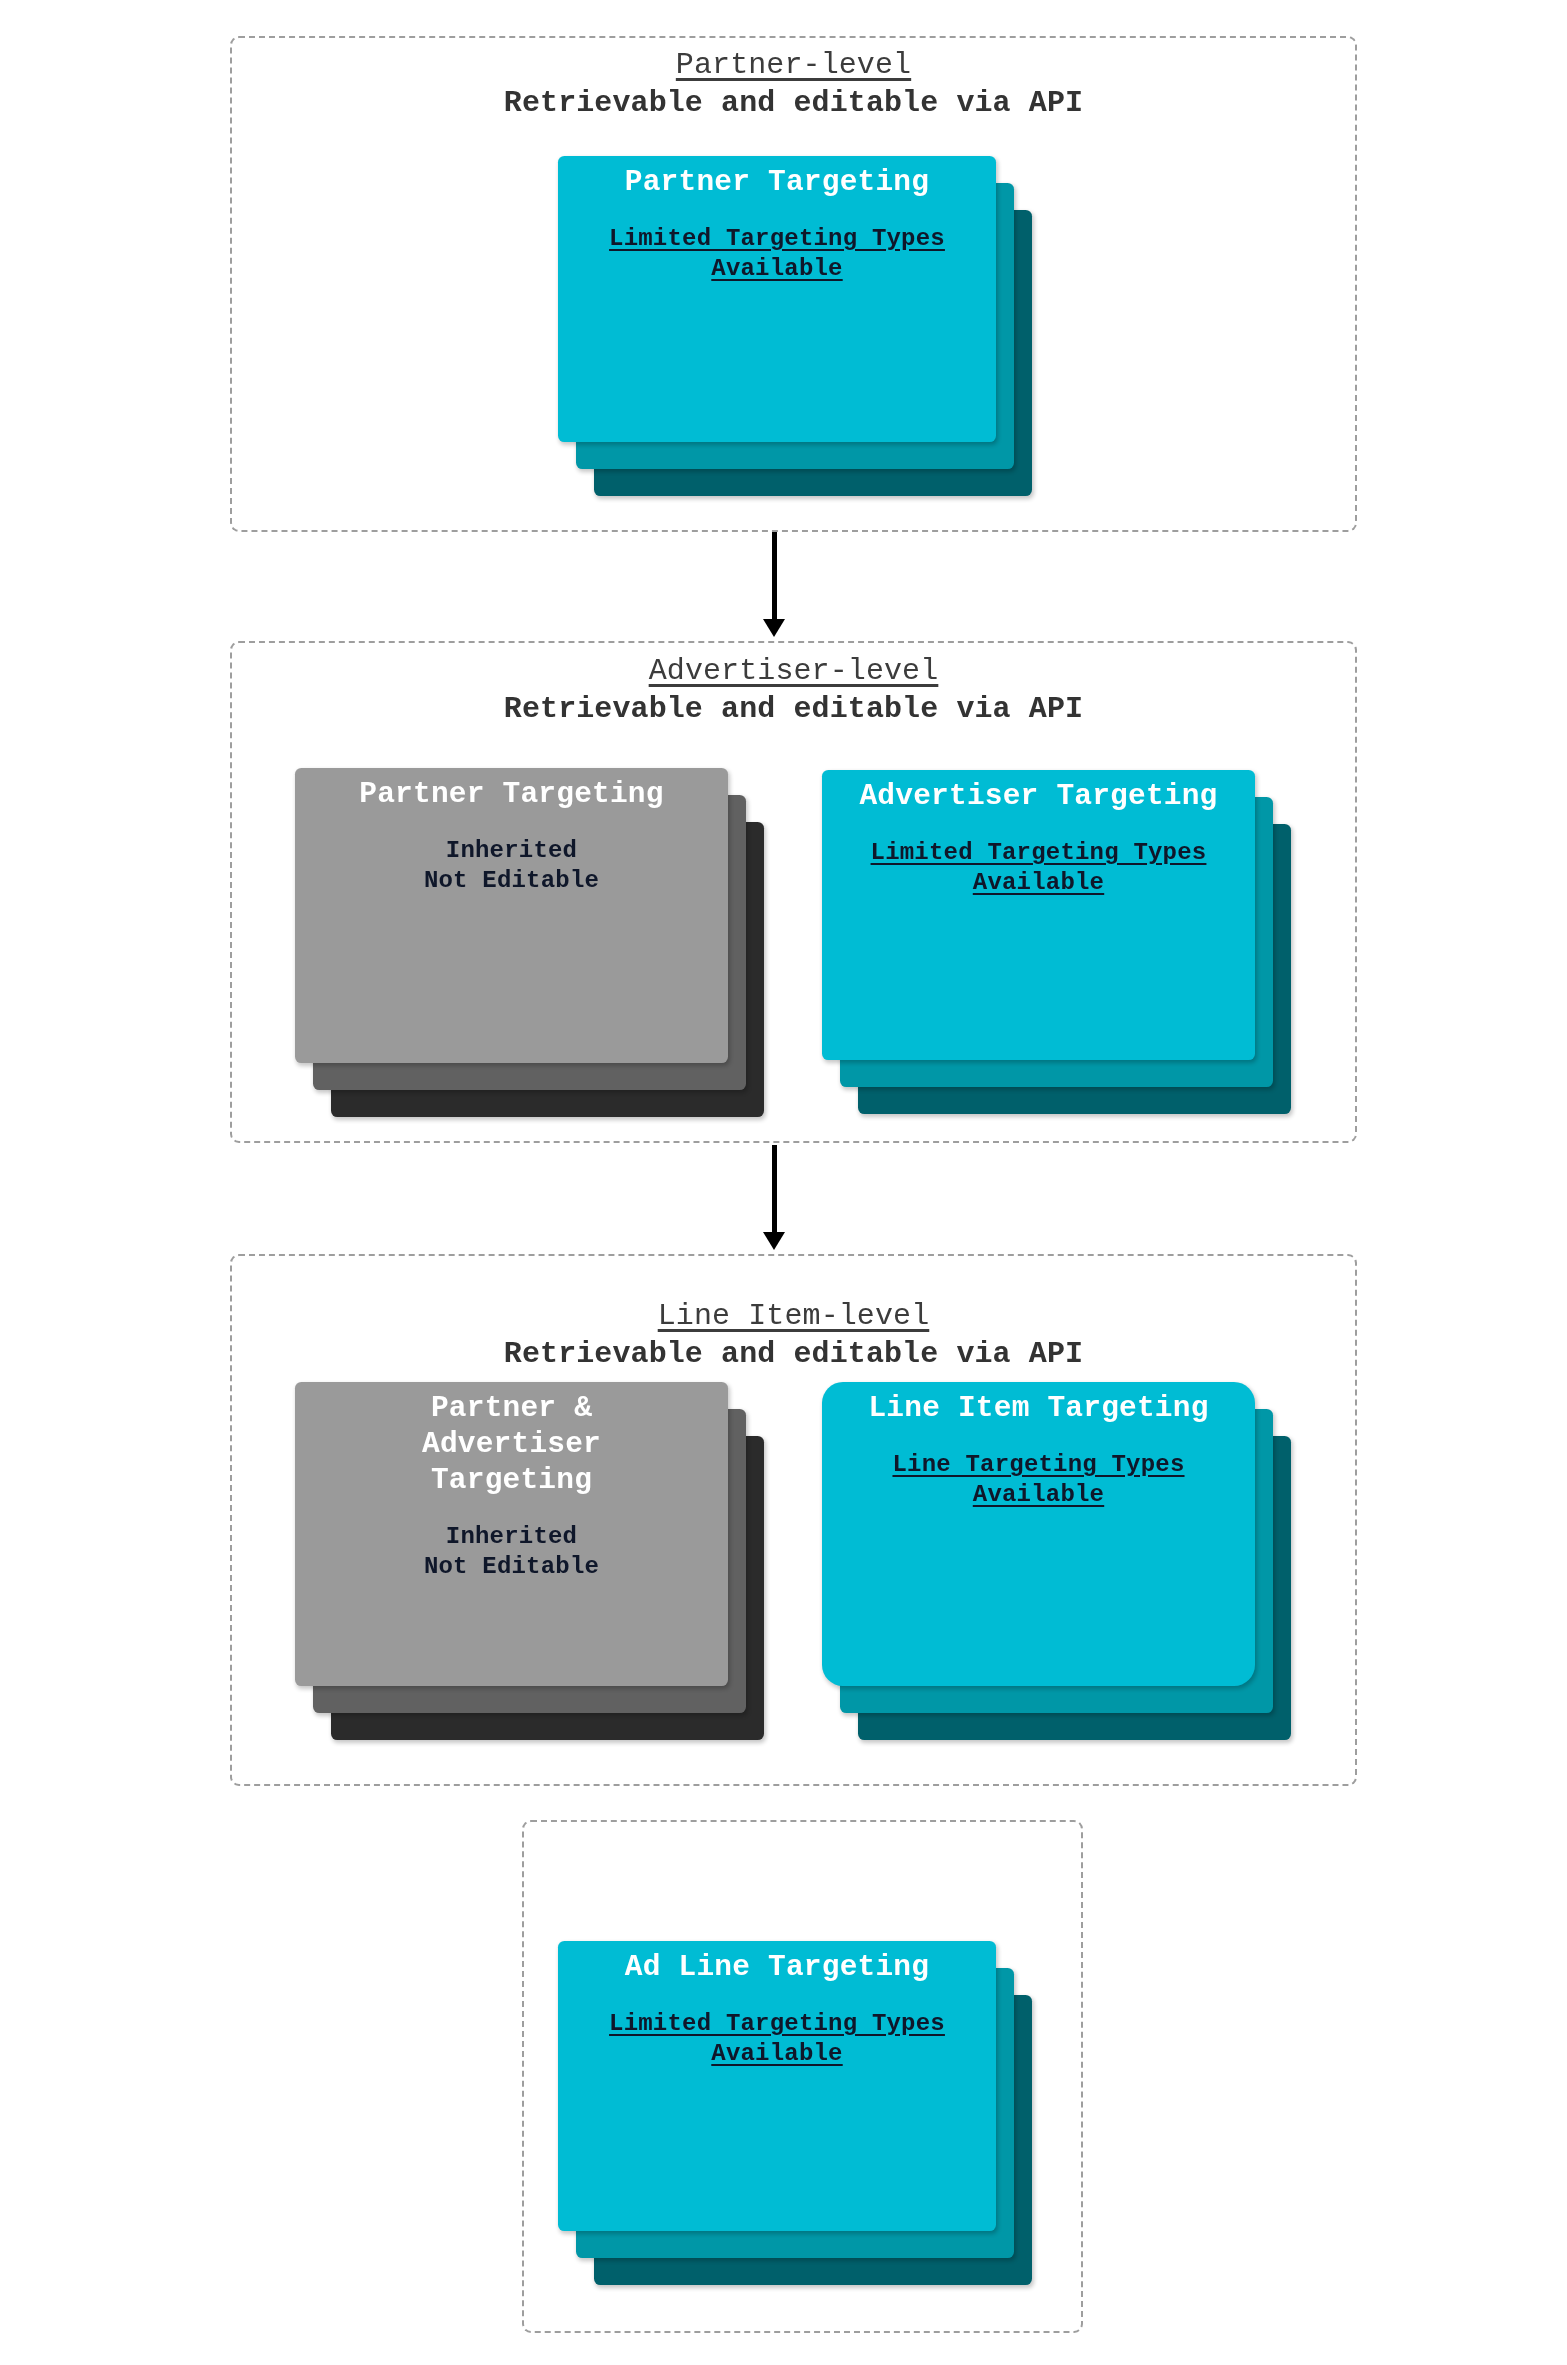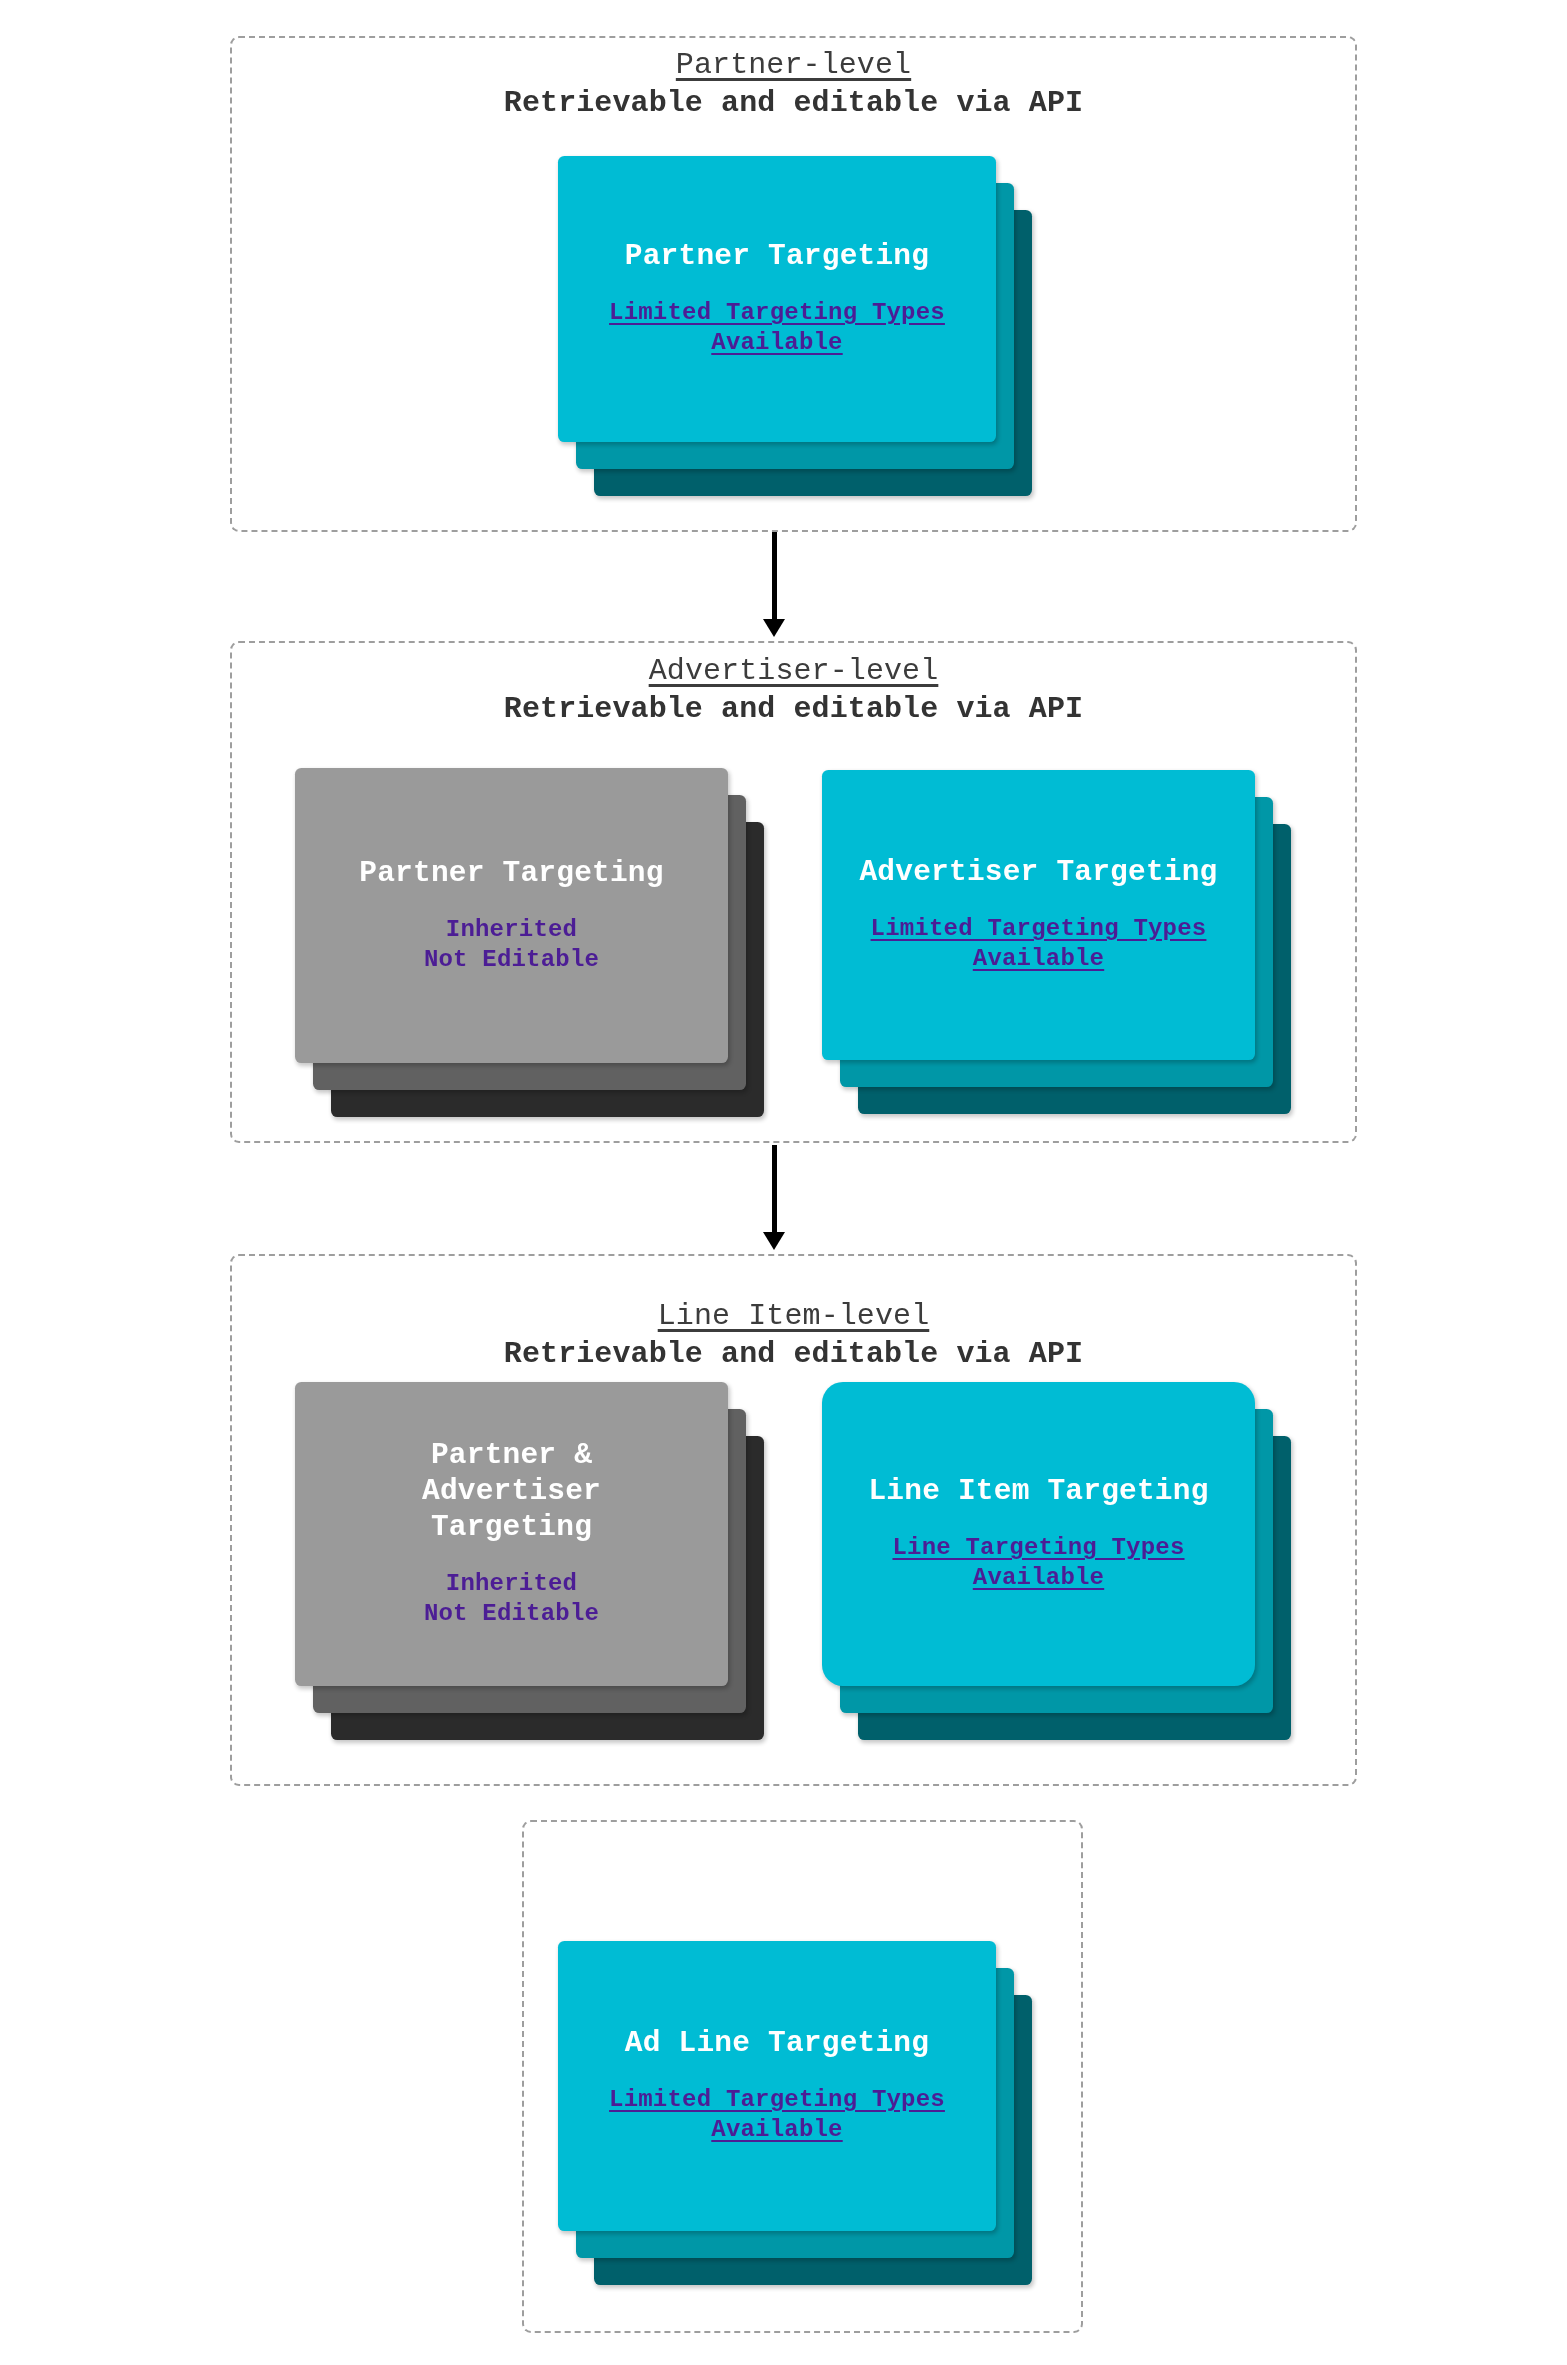--- a/index.html
+++ b/index.html
@@ -74,36 +74,36 @@
   .layer.back2  { border-radius: 6.3px; }
   .layer.back1  { border-radius: 6.3px; }
   .layer.front  { border-radius: 6.3px; }
 
   .card-body {
     position: absolute;
     left: 0; right: 0; top: 0; bottom: 0;
     display: flex;
     flex-direction: column;
     align-items: center;
-    justify-content: center;
+    justify-content: flex-start;
     text-align: center;
     padding: 9px 19.6px;
     box-sizing: border-box;
   }
   .card-title {
     font-size: 29.5px;
     font-weight: bold;
     color: #ffffff;
     line-height: 1.22;
     letter-spacing: 0.2px;
   }
   .card-sub {
     font-size: 24px;
     font-weight: bold;
-    color: #4c1d95;
+    color: #0f172a;
     line-height: 1.26;
     margin-top: 23px;
     letter-spacing: 0.2px;
   }
   .card-sub.underlined {
     text-decoration: underline;
     text-underline-offset: 3.6px;
   }
 
   

